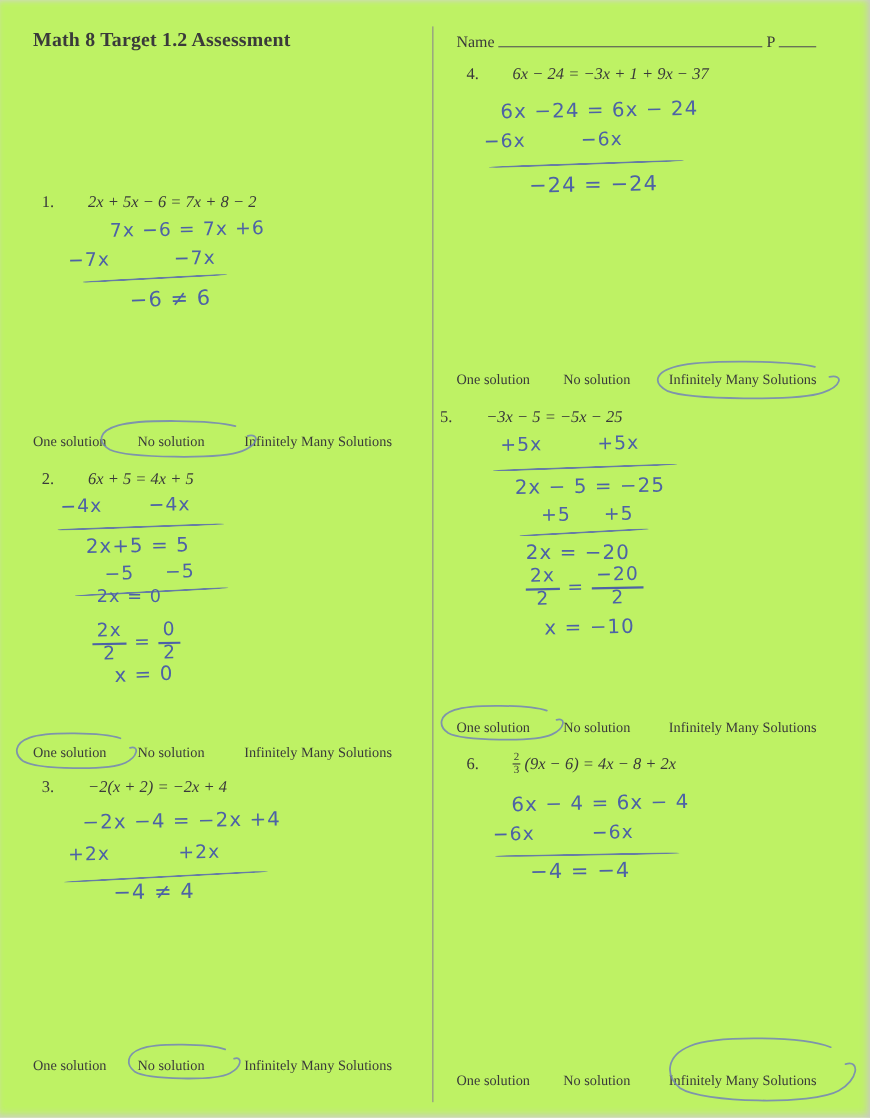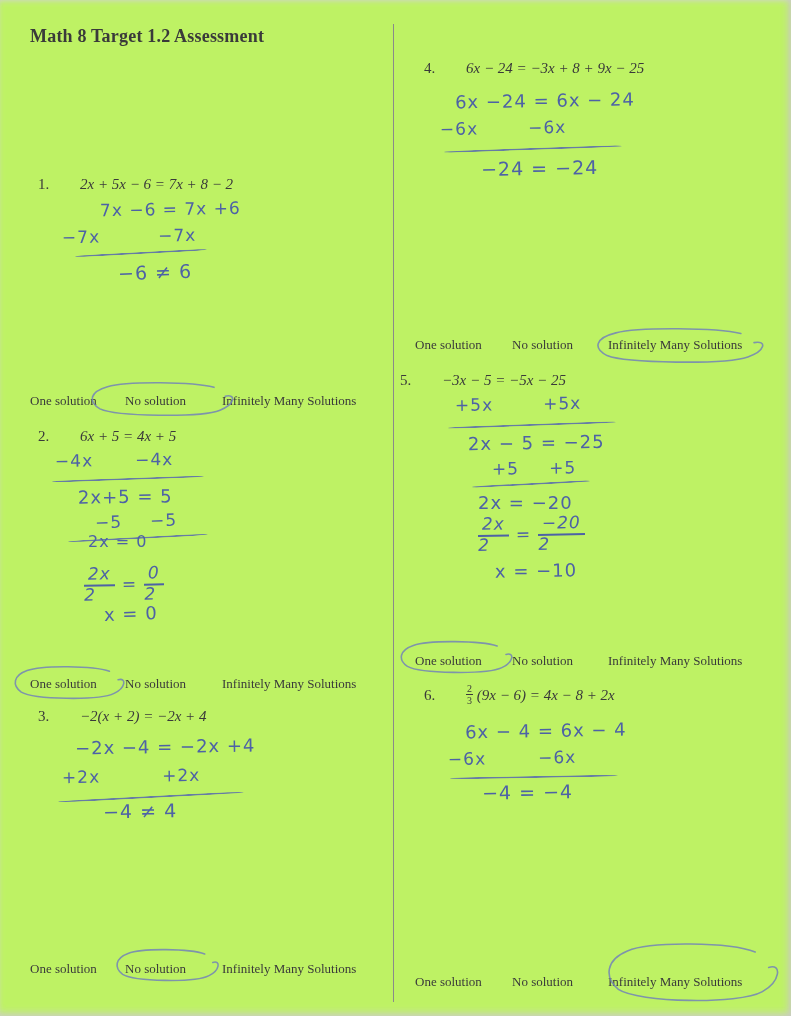--- a/index.html
+++ b/index.html
@@ -22,21 +22,21 @@
   .divider { position:absolute; width:1px; background:#8a8a8a; }
   .nameline { border-bottom:1.2px solid #555; display:inline-block; }
   
   .ink {
     position:absolute; font-family:"DejaVu Sans", cursive;
     color:#4d62a6; font-size:17px; letter-spacing:1px; white-space:nowrap;
     font-weight:500;
   }
   .pair { display:flex; }
   .ink-line { position:absolute; border-top:2px solid #5d70ad; border-radius:50% / 100%; opacity:0.9; }
-  .hfr { display:inline-block; text-align:left; vertical-align:middle; line-height:1.05;font-style:italic; }
+  .hfr { display:inline-block; text-align:center; vertical-align:middle; line-height:1.05; }
   .hfr .n { display:block; padding:0 4px 1px; border-bottom:2px solid #4d62a6; }
   .hfr .d { display:block; }
   .feq { display:inline-block; vertical-align:middle; padding:0 7px; }
   .pfr { display:inline-block; text-align:center; vertical-align:-4px; font-size:10px; line-height:1.1; font-style:normal; }
   .pfr .n { display:block; border-bottom:1px solid #3a3a3a; padding:0 1px; }
   .pfr .d { display:block; }
   .circle { position:absolute; overflow:visible; pointer-events:none; }
   .circle path { fill:none; stroke:#7384b8; stroke-width:1.6; stroke-linecap:round; opacity:0.85; }
 </style>
 </head>
@@ -112,23 +112,29 @@
 
   <div class="abs opts" style="left:30px; top:961px; width:350px; height:18px;">
     <span style="left:0;">One solution</span>
     <span style="left:95px;">No solution</span>
     <span style="left:192px;">Infinitely Many Solutions</span>
   </div>
   <svg class="circle" style="left:114px; top:948px; width:108px; height:36px;" viewBox="0 0 200 60" preserveAspectRatio="none">
     <path d="M168 10 C140 1 52 0 26 9 C2 17 0 33 16 44 C38 56 150 58 176 46 C196 37 198 20 183 24" vector-effect="non-scaling-stroke"></path>
   </svg>
 
+  <div class="abs" style="left:415px; top:28px; font-size:14.5px;">
+    <span>Name</span>
+    <span class="nameline" style="width:240px; height:14px;"></span>
+    <span>P</span>
+    <span class="nameline" style="width:34px; height:14px;"></span>
+  </div>
 
   <div class="abs prob" style="left:424px; top:60px;">
-    <span class="pnum">4.</span><span class="peq">6x − 24 = −3x + 8 + 9x − 25</span>
+    <span class="pnum">4.</span><span class="peq">6x − 24 = −3x + 1 + 9x − 37</span>
   </div>
   <div class="ink" style="left:455px; top:90px; font-size:18px; transform:rotate(-1deg);">6x −24 = 6x − 24</div>
   <div class="ink pair" style="left:440px; top:118px; gap:50px; transform:rotate(-1deg);">
     <span>−6x</span>
       <span>−6x</span>
   </div>
   <div class="ink-line" style="left:444px; top:148px; width:178px; transform:rotate(-2deg);"></div>
   <div class="ink" style="left:481px; top:157px; font-size:19px; transform:rotate(-1deg);">−24 = −24</div>
 
   <div class="abs opts" style="left:415px; top:337px; width:360px; height:18px;">

